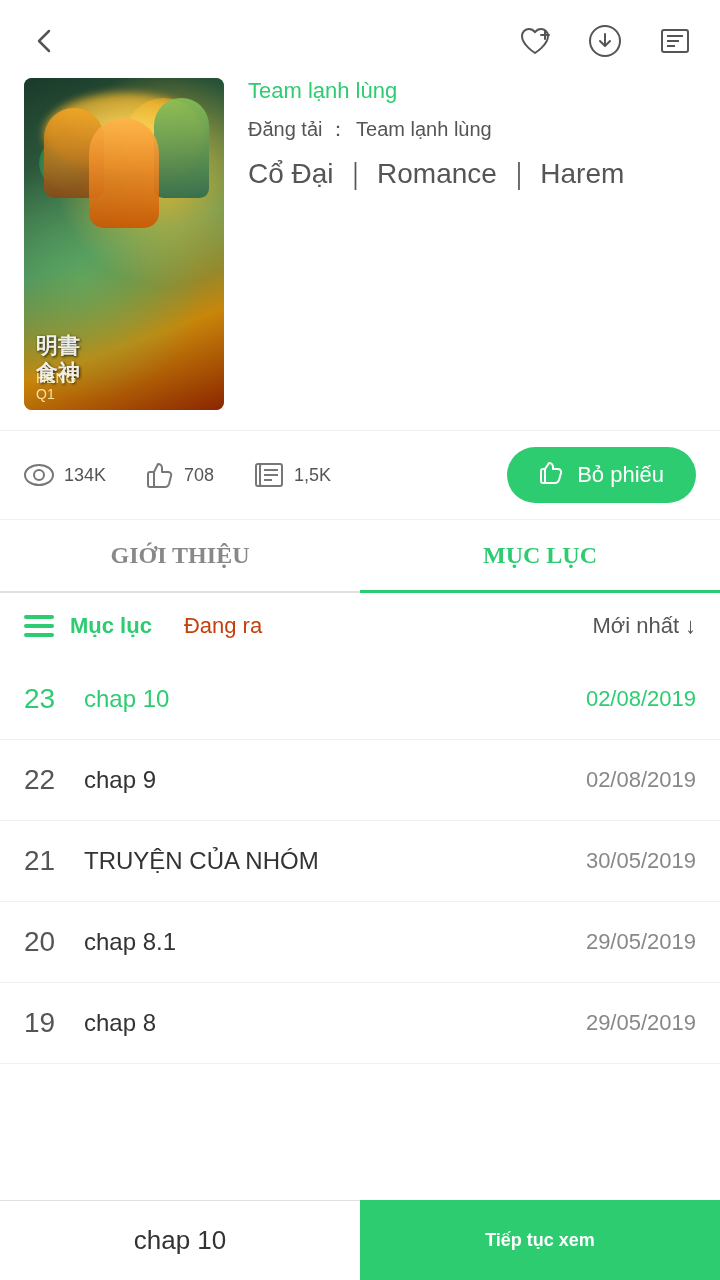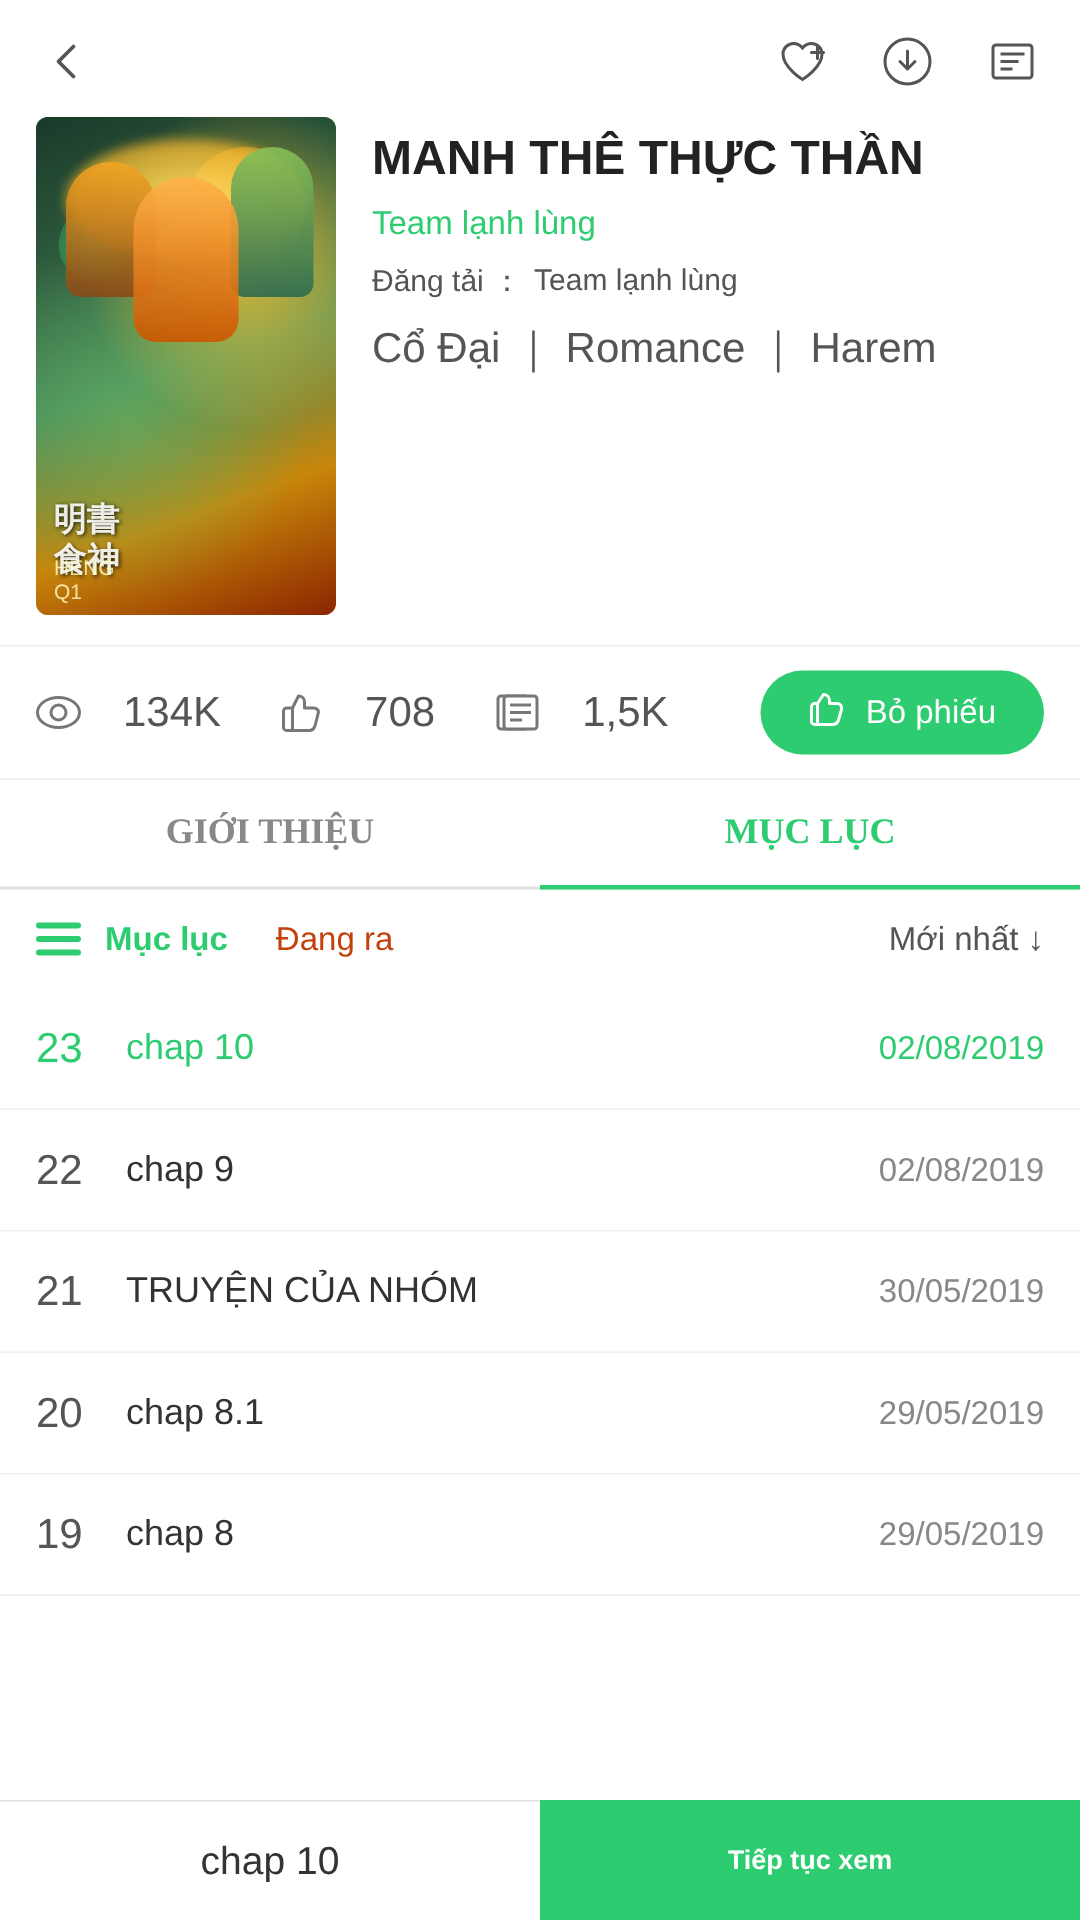--- a/index.html
+++ b/index.html
@@ -137,23 +137,23 @@
       display: flex;
       align-items: center;
       padding: 16px 24px;
       gap: 40px;
       border-top: 1px solid #f0f0f0;
       border-bottom: 1px solid #f0f0f0;
     }
     .stat-item {
       display: flex;
       align-items: center;
-      gap: 28px;
+      gap: 10px;
       color: #555;
-      font-size: 28px;
+      font-size: 18px;
     }
     .vote-btn {
       margin-left: auto;
       background: #2ecc71;
       color: #fff;
       border: none;
       border-radius: 40px;
       padding: 14px 32px;
       font-size: 22px;
       font-weight: 400;
@@ -340,21 +340,20 @@
       <div style="position:absolute;top:15px;left:50%;transform:translateX(-50%);width:160px;height:80px;background:radial-gradient(ellipse,rgba(255,220,100,0.9),rgba(255,160,0,0.6));border-radius:50%;filter:blur(4px);"></div>
       <div style="position:absolute;top:30px;left:20px;width:60px;height:90px;background:linear-gradient(180deg,#f5a623,#8b4513);border-radius:30px 30px 10px 10px;opacity:0.85;"></div>
       <div style="position:absolute;top:20px;right:15px;width:55px;height:100px;background:linear-gradient(180deg,#88c057,#2d6a4f);border-radius:30px 30px 10px 10px;opacity:0.9;"></div>
       <div style="position:absolute;top:40px;left:50%;transform:translateX(-50%);width:70px;height:110px;background:linear-gradient(180deg,#ffb347,#cc5500);border-radius:35px 35px 15px 15px;opacity:0.9;"></div>
       <div class="cover-text-jp">明書<br>食神</div>
       <div class="cover-sub">HENG<br>Q1</div>
     </div>
   </div>
 
   <div class="book-details">
-    <div class="book-title">MANH THÊ THỰC THẦN</div>
     <div class="book-team">Team lạnh lùng</div>
     <div class="book-meta">
       <span>Đăng tải ：</span>
       <span>Team lạnh lùng</span>
     </div>
     <div class="book-tags">
       <span>Cổ Đại</span>
       <span>｜</span>
       <span>Romance</span>
       <span>｜</span>

